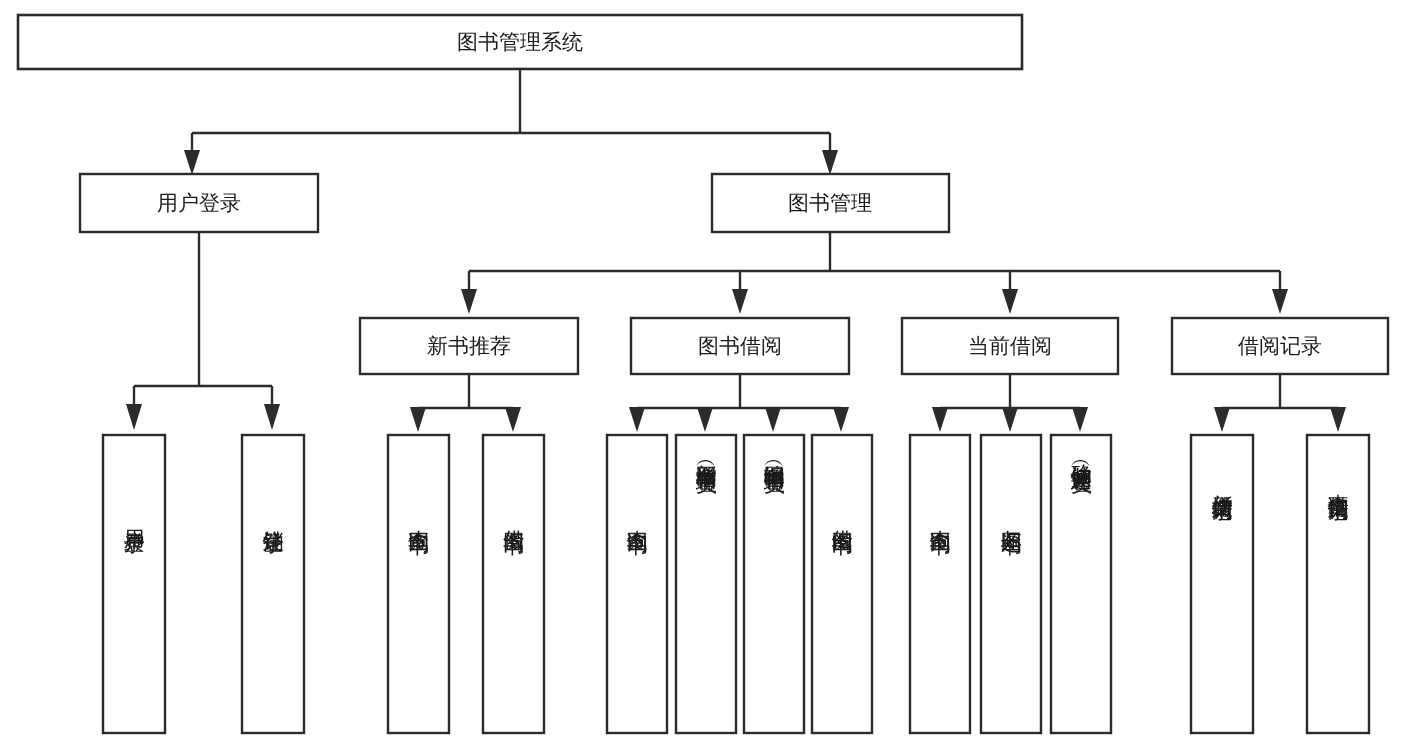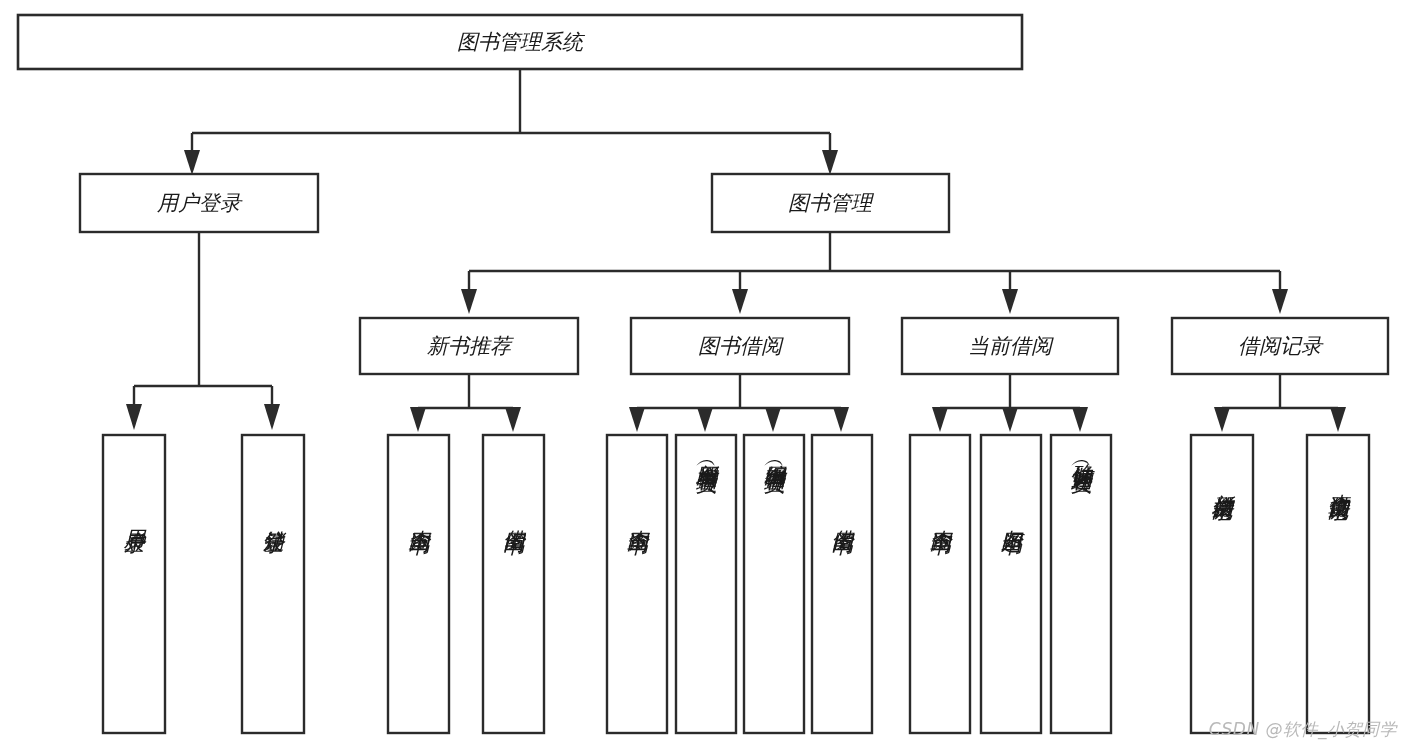--- a/index.html
+++ b/index.html
@@ -12,21 +12,20 @@
     width: 1405px;
     height: 747px;
     overflow: hidden;
     font-family: "DejaVu Sans", "Liberation Sans", sans-serif;
   }
   #diagram-root {
     position: relative;
     width: 1405px;
     height: 747px;
     background: #ffffff;
-    font-style: italic;
   }
   svg.diagram-canvas {
     position: absolute;
     top: 0;
     left: 0;
     width: 1405px;
     height: 747px;
     display: block;
   }
   .node-box {
@@ -266,15 +265,14 @@
   </div>
 
   <div class="node-label-v-wrap" style="left:1191px; top:435px; width:62px; height:298px; padding-top:42px;">
     <span class="node-label-v">新增借阅记录</span>
   </div>
 
   <div class="node-label-v-wrap" style="left:1307px; top:435px; width:62px; height:298px; padding-top:42px;">
     <span class="node-label-v">查询借阅记录</span>
   </div>
 
-  <div class="watermark">CSDN @软件_小贺同学</div>
 
 </div>
 
 </body></html>

